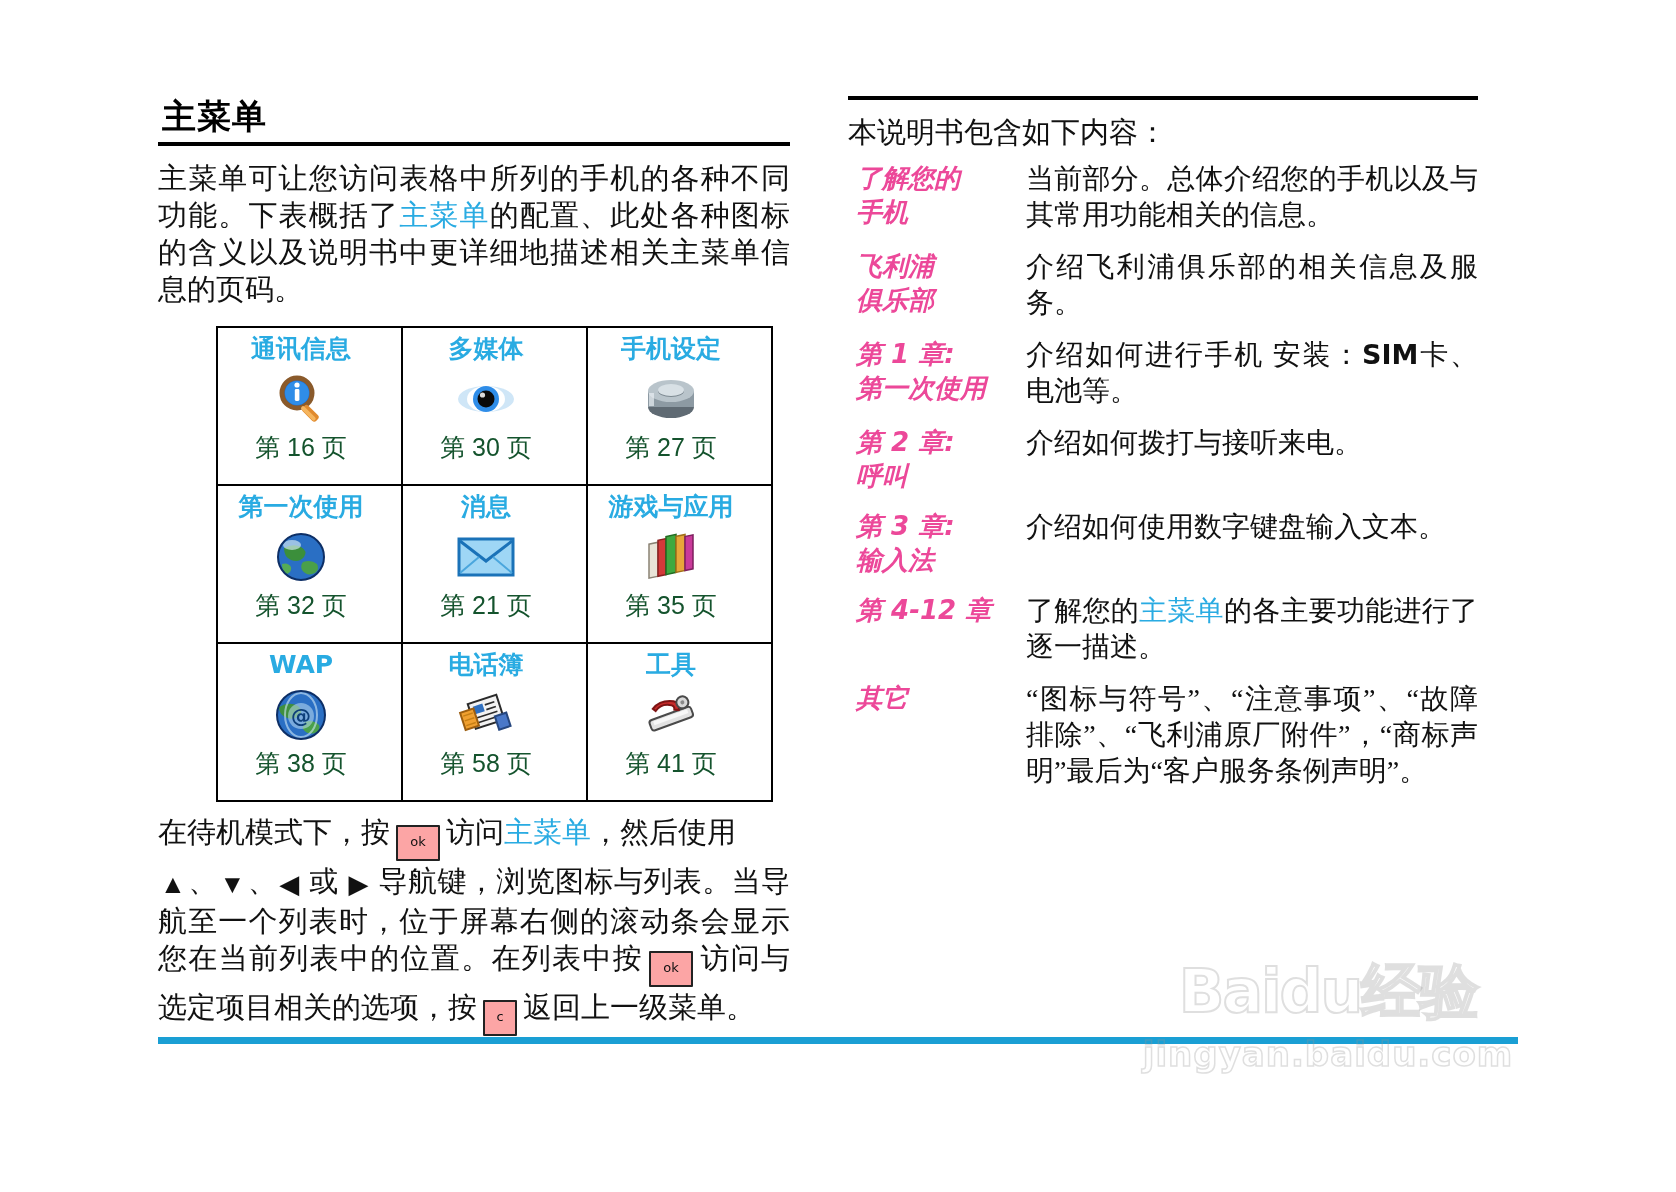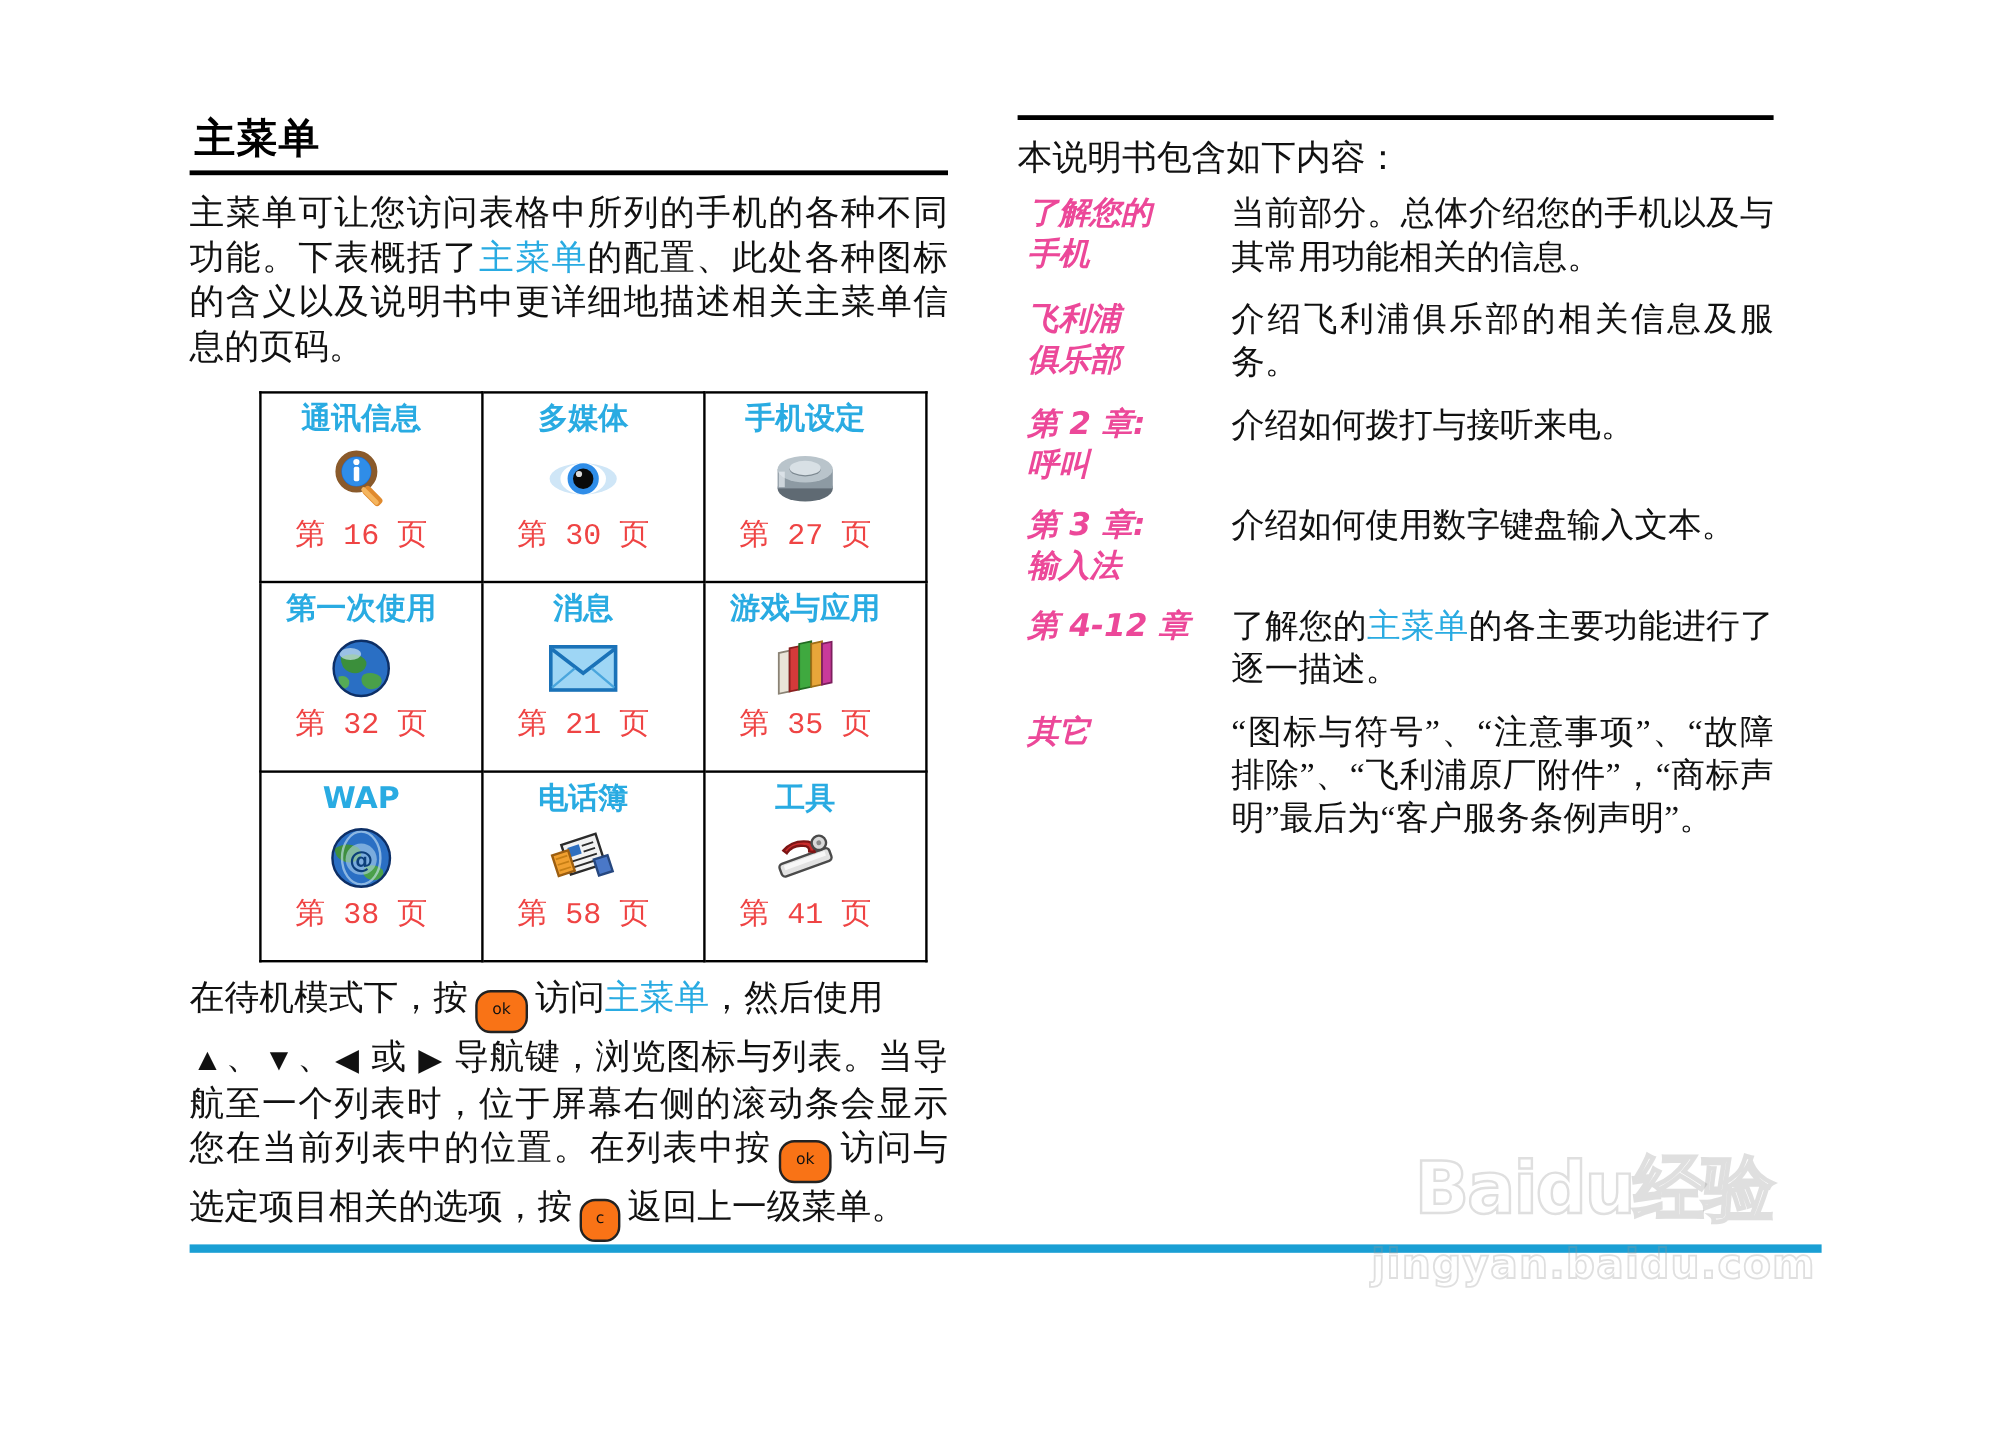--- a/index.html
+++ b/index.html
@@ -65,39 +65,39 @@
     line-height:29px;
     font-weight:600;
     margin-top:2px;
   }
   .cell-icon{
     height:64px;
     display:flex;align-items:center;justify-content:center;
     margin:4px 0 2px 0;
   }
   .cell-page{
-    font-family:Liberation Mono, monospace;
+    font-family:Liberation Sans, sans-serif;
     font-size:25px;
     line-height:28px;
-    color:#ef4444;
+    color:#14532d;
   }
 
   
   .key{
     display:inline-block;
     border:2px solid #222;
-    border-radius:13px;
+    border-radius:1px;
     width:40px;height:32px;
     line-height:30px;
     text-align:center;
     font-family:"DejaVu Sans","Liberation Sans",sans-serif;
     font-size:13px;
     vertical-align:-6px;
     margin:0 6px;
-    background:#f97316;
+    background:#fca5a5;
     position:relative;
     top:-2px;
   }
   .key.small{width:30px;}
   .arrow{
     font-size:26px;
     vertical-align:-2px;
     margin:0 2px;
   }
 
@@ -351,20 +351,27 @@
       </div>
 
       <div class="defrow">
         <div class="defterm">
           <div>飞利浦</div>
           <div>俱乐部</div>
         </div>
         <div class="defdesc">介绍飞利浦俱乐部的相关信息及服务。</div>
       </div>
 
+      <div class="defrow">
+        <div class="defterm">
+          <div>第 1 章:</div>
+          <div>第一次使用</div>
+        </div>
+        <div class="defdesc"><span>介绍如何进行手机 安装：</span><span class="sim">SIM</span><span>卡、电池等。</span></div>
+      </div>
 
       <div class="defrow">
         <div class="defterm">
           <div>第 2 章:</div>
           <div>呼叫</div>
         </div>
         <div class="defdesc">介绍如何拨打与接听来电。</div>
       </div>
 
       <div class="defrow">

